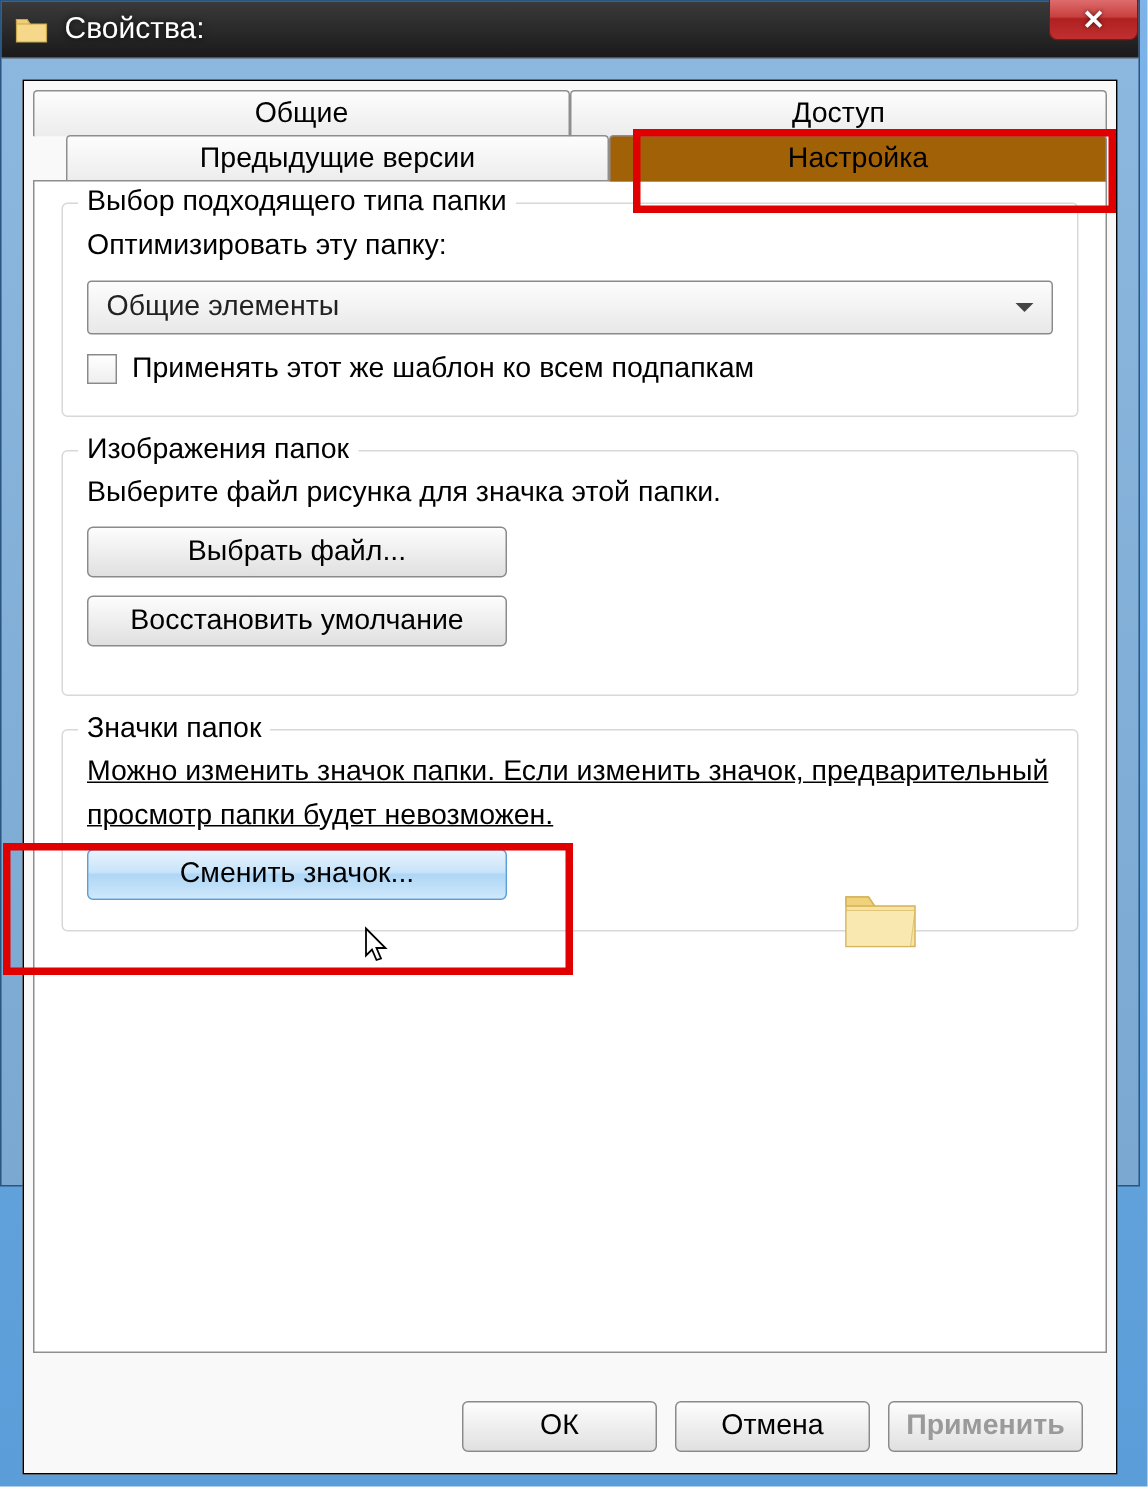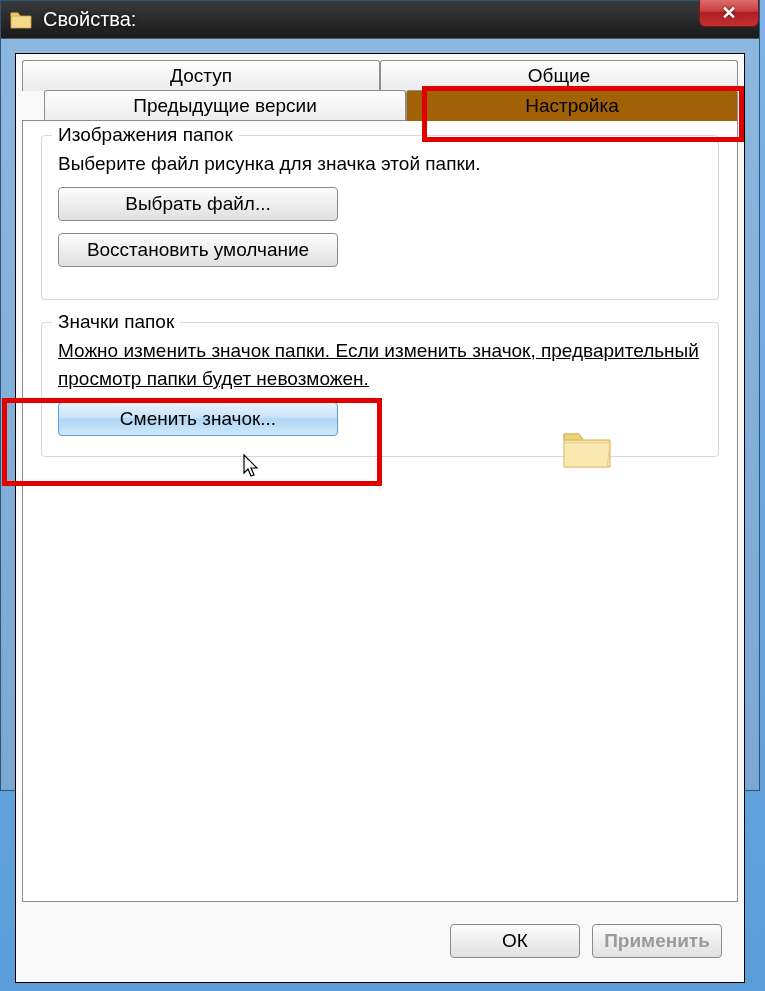--- a/index.html
+++ b/index.html
@@ -48,21 +48,21 @@
     .btn.highlighted { background: linear-gradient(180deg, #e8f3fc 0%, #c8e4fa 45%, #afd6f5 50%, #cfe8fb 100%); border: 1px solid #5a9ed8; }
     
     .icons-section { position: relative; text-decoration: underline; }
     .highlight-change { position: absolute; left: -40px; top: 75px; width: 380px; height: 88px; border: 5px solid #e00000; z-index: 9; pointer-events: none; }
     
     .folder-preview { position: absolute; right: 105px; top: 105px; width: 52px; height: 42px; }
     .folder-preview svg { width: 100%; height: 100%; }
     
     .cursor { position: absolute; left: 200px; top: 130px; width: 20px; height: 26px; z-index: 15; pointer-events: none; }
     
-    .bottom-buttons { position: absolute; bottom: 24px; right: 22px; display: flex; gap: 12px; }
+    .bottom-buttons { position: absolute; bottom: 14px; right: 22px; display: flex; gap: 12px; }
     .bottom-buttons .btn { width: 130px; }
     .btn.disabled { color: #9a9a9a; font-weight: bold; }
   </style>
 </head>
 <body>
 
 <div class="window">
 
   <div class="titlebar">
     <span class="titlebar-icon">
@@ -74,32 +74,44 @@
     <span class="titlebar-text">Свойства:</span>
     <div class="close-btn">
       <span class="close-btn-x">✕</span>
     </div>
   </div>
 
   <div class="dialog-inner">
 
     <div class="tabs-container">
       <div class="tabs-row tabs-row1">
+        <div class="tab">Общие</div>
         <div class="tab">Доступ</div>
-        <div class="tab">Общие</div>
       </div>
       <div class="tabs-row tabs-row2">
         <div class="tab">Предыдущие версии</div>
         <div class="tab active">Настройка</div>
       </div>
       <div class="highlight-tab"></div>
     </div>
 
     <div class="content">
 
+      <div class="groupbox">
+        <div class="groupbox-title">Выбор подходящего типа папки</div>
+        <div class="groupbox-text">Оптимизировать эту папку:</div>
+        <div class="dropdown">
+          <span class="dropdown-text">Общие элементы</span>
+          <span class="dropdown-arrow"></span>
+        </div>
+        <div class="checkbox-row">
+          <div class="checkbox"></div>
+          <span class="checkbox-label">Применять этот же шаблон ко всем подпапкам</span>
+        </div>
+      </div>
 
       <div class="groupbox">
         <div class="groupbox-title">Изображения папок</div>
         <div class="groupbox-text">Выберите файл рисунка для значка этой папки.</div>
         <div class="btn-stack">
           <button class="btn wide">Выбрать файл...</button>
           <button class="btn wide">Восстановить умолчание</button>
         </div>
       </div>
 
@@ -121,18 +133,19 @@
           <svg viewBox="0 0 20 26">
               <path d="M2 2 L2 20 L6 16 L9 23 L12 22 L9 15 L15 15 Z" fill="#fff" stroke="#000" stroke-width="1.2"></path>
             </svg>
         </div>
       </div>
 
     </div>
 
     <div class="bottom-buttons">
       <button class="btn">ОК</button>
+      <button class="btn">Отмена</button>
       <button class="btn disabled">Применить</button>
     </div>
 
   </div>
 
 </div>
 
 </body></html>

